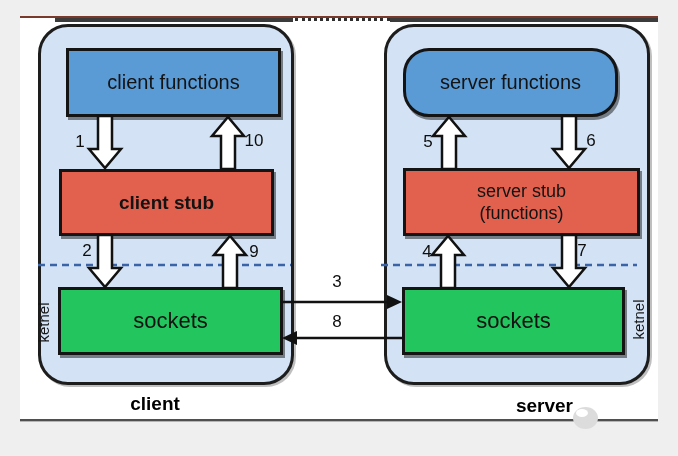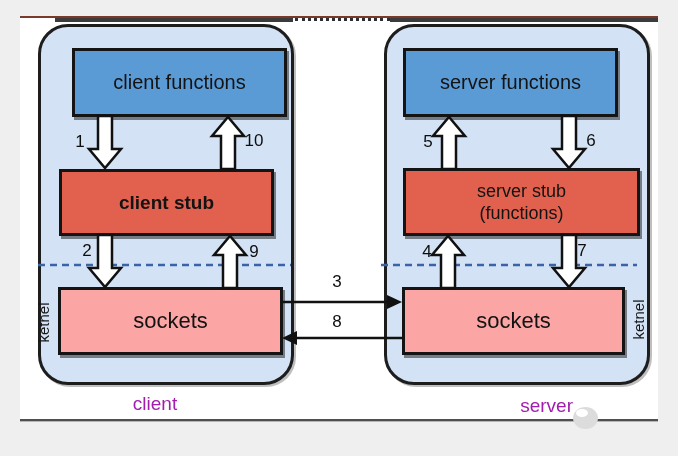--- a/index.html
+++ b/index.html
@@ -26,25 +26,25 @@
   .group.server{left:384px; width:266px;}
   
   .nbox{
     position:absolute; box-sizing:border-box;
     border:3px solid #141414; box-shadow:2px 3px 0 rgba(0,0,0,0.45);
     display:flex; align-items:center; justify-content:center; text-align:center;
     font-size:20px; color:#131313;
   }
   .fill-blue{background:#5b9bd5;}
   .fill-red{background:#e2614e;}
-  .fill-orange{background:#fca5a5;}
-  .b-cfun{left:72px; top:48px; width:215px; height:69px;}
+  .fill-orange{background:#22c55e;}
+  .b-cfun{left:66px; top:48px; width:215px; height:69px;}
   .b-cstub{left:59px; top:169px; width:215px; height:67px; font-size:19px;font-weight:bold;}
   .b-csock{left:58px; top:287px; width:225px; height:68px; font-size:22px;}
-  .b-sfun{left:403px; top:48px; width:215px; height:69px;}
+  .b-sfun{left:403px; top:48px; width:215px; height:69px;border-radius:26px;}
   .b-sstub{left:403px; top:168px; width:237px; height:68px; font-size:18px; line-height:22px;}
   .b-ssock{left:402px; top:287px; width:223px; height:68px; font-size:22px;}
   svg.overlay{position:absolute; left:0; top:0; width:678px; height:456px; pointer-events:none;}
   .num{
     position:absolute; width:26px; text-align:center;
     font-size:17px; color:#0e0e0e;
   }
   .n1{left:67px;  top:132px;}
   .n10{left:241px;top:131px;}
   .n2{left:74px;  top:241px;}
@@ -59,21 +59,21 @@
     position:absolute; left:297px; top:351px; width:80px; text-align:center;
     font-style:italic; font-size:17px; color:#0e0e0e;
   }
   .kernel{
     position:absolute; font-size:15px; color:#161616; white-space:nowrap;
     transform:rotate(-90deg); transform-origin:center center;
   }
   .kernel.left{left:21px; top:314px; width:44px; text-align:center;}
   .kernel.right{left:616px; top:311px; width:44px; text-align:center;}
   .caption{
-    position:absolute; width:120px; text-align:center; font-size:19px; color:#a21caf;
+    position:absolute; width:120px; text-align:center; font-size:19px; color:#000000;font-weight:bold;
   }
   .caption.client{left:95px; top:393px;}
   .caption.server{left:453px; top:395px;text-align:right;}
   .bottom-line{position:absolute; left:20px; top:419px; width:638px; height:2px; background:#4f4f4f; border-bottom:1px solid #b5b5b5;}
   
   .wm-logo{
     position:absolute; left:573px; top:407px; width:25px; height:22px;
     background:#dcdcdc; border-radius:50%;
   }
   .wm-logo::after{

